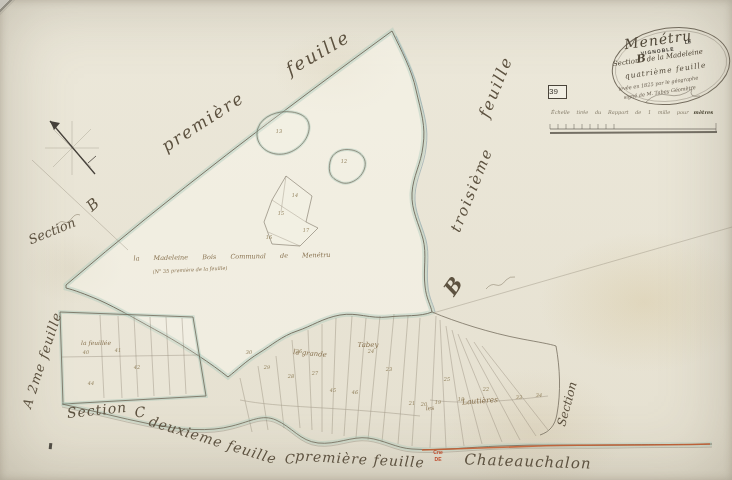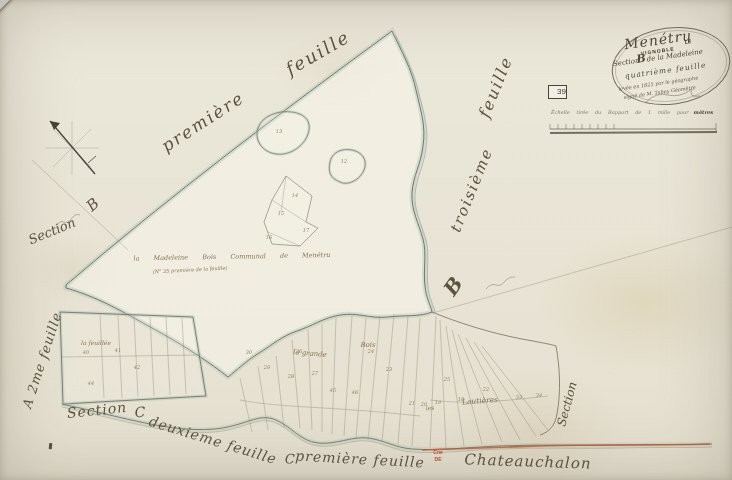--- a/index.html
+++ b/index.html
@@ -31,21 +31,21 @@
   .red{color:#bf4a2a;}
   .sans{font-family:"Liberation Sans", sans-serif;font-style:normal;}
   .cartouche{
     position:absolute;left:610px;top:24px;width:124px;height:86px;
     transform:rotate(-8deg);transform-origin:50% 50%;
   }
   .cartouche span{position:absolute;white-space:nowrap;color:#4f4637;}
   .sheetno{
     position:absolute;left:548px;top:85px;width:17px;height:12px;
     border:1px solid #4a443a;color:#3a362e;font-family:"Liberation Sans",sans-serif;
-    font-size:8px;line-height:12px;text-align:right;background:rgba(255,255,252,.35);
+    font-size:8px;line-height:12px;text-align:left;background:rgba(255,255,252,.35);
   }
   .scalecap{
     position:absolute;left:551px;top:109px;font-size:5px;font-style:italic;
     color:#837a67;word-spacing:5px;white-space:nowrap;
   }
   .scalecap b{color:#46412f;font-weight:bold;margin-left:5px;}
 </style>
 </head>
 <body>
 
@@ -165,21 +165,21 @@
   <div class="lbl" style="left:360px;top:459px;font-size:14px;letter-spacing:1px;transform:translate(-50%,-50%) rotate(3deg);">première feuille</div>
   <div class="lbl red sans" style="left:438px;top:452px;font-size:5px;font-weight:bold;">Cne</div>
   <div class="lbl red sans" style="left:438px;top:459px;font-size:5px;font-weight:bold;">DE</div>
   <div class="lbl" style="left:528px;top:462px;font-size:15px;letter-spacing:1px;transform:translate(-50%,-50%) rotate(2deg);">Chateauchalon</div>
   <div class="lbl" style="left:567px;top:404px;font-size:12px;transform:translate(-50%,-50%) rotate(-75deg);">Section</div>
 
   <div class="lbl" style="left:232px;top:257px;font-size:6.5px;word-spacing:12px;color:#8a7452;transform:translate(-50%,-50%) rotate(-1deg);">la Madeleine Bois Communal de Menétru</div>
   <div class="lbl" style="left:190px;top:270px;font-size:5px;color:#8a7452;transform:translate(-50%,-50%) rotate(-3deg);">(N° 35 première de la feuille)</div>
   <div class="lbl" style="left:96px;top:343px;font-size:6px;color:#8a7452;">la feuillée</div>
   <div class="lbl" style="left:310px;top:354px;font-size:7px;color:#8a7452;transform:translate(-50%,-50%) rotate(5deg);">la grande</div>
-  <div class="lbl" style="left:368px;top:345px;font-size:7px;color:#8a7452;">Bois</div>
+  <div class="lbl" style="left:368px;top:345px;font-size:7px;color:#8a7452;">Tabey</div>
   <div class="lbl" style="left:430px;top:408px;font-size:6px;color:#8a7452;transform:translate(-50%,-50%) rotate(-5deg);">les</div>
   <div class="lbl" style="left:480px;top:401px;font-size:7.5px;color:#8a7452;transform:translate(-50%,-50%) rotate(-4deg);">Lautières</div>
 
   <div style="position:absolute;left:0;top:0;width:732px;height:480px;">
       <span class="pnum" style="left: 279px; top: 131px;">13</span>
       <span class="pnum" style="left: 344px; top: 161px;">12</span>
       <span class="pnum" style="left: 295px; top: 195px;">14</span>
       <span class="pnum" style="left: 281px; top: 213px;">15</span>
       <span class="pnum" style="left: 269px; top: 237px;">16</span>
       <span class="pnum" style="left: 306px; top: 230px;">17</span>

